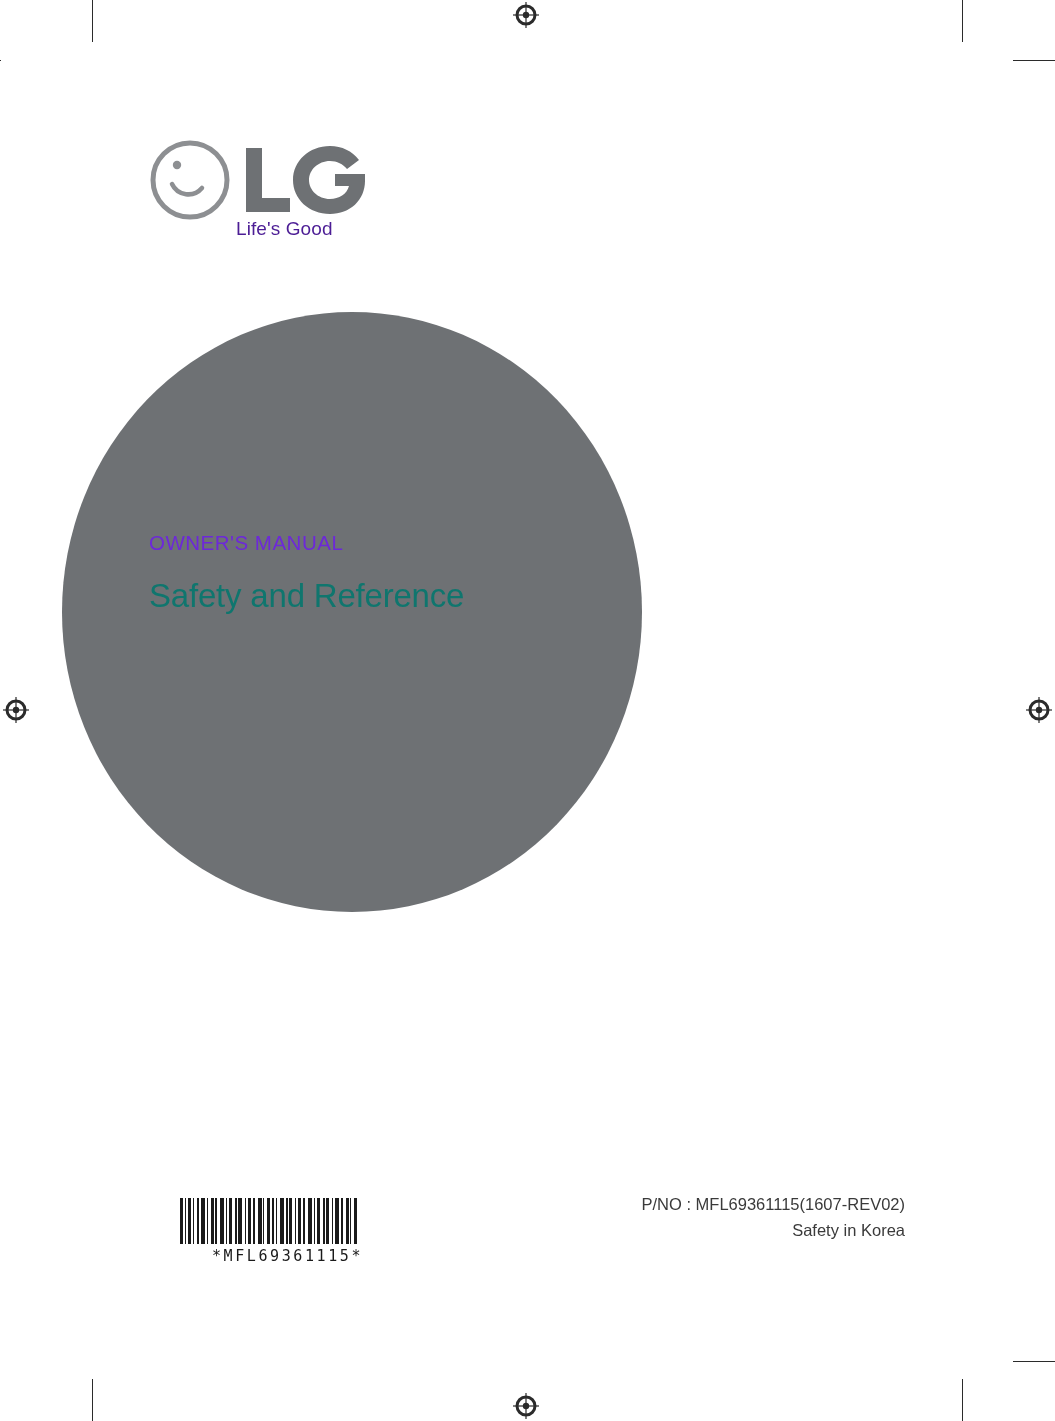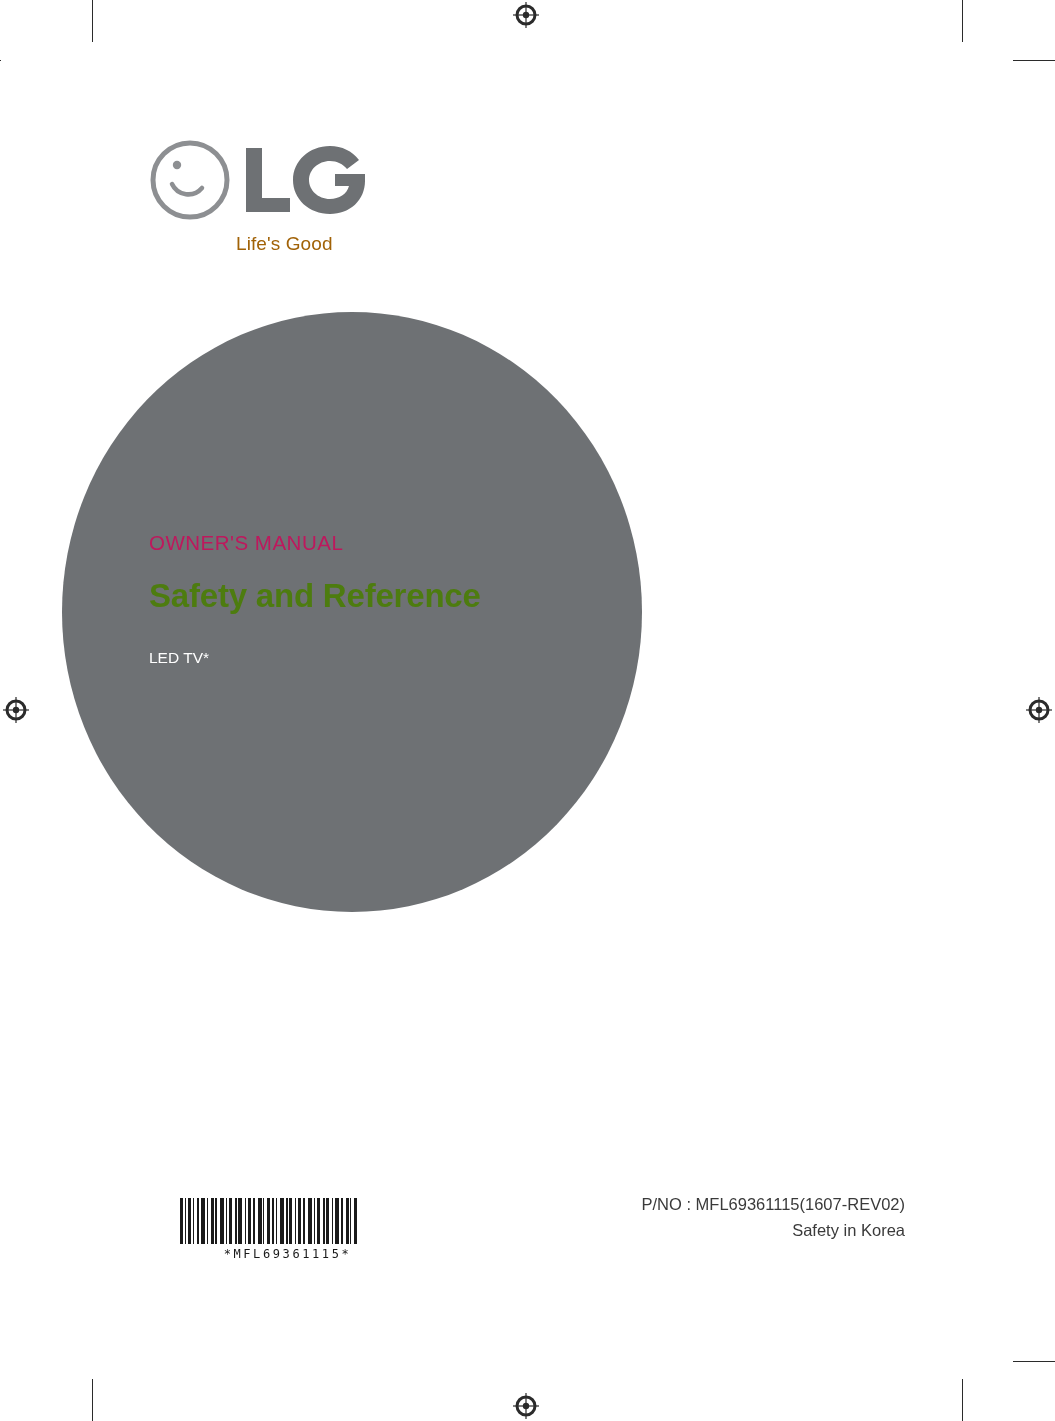--- a/index.html
+++ b/index.html
@@ -36,23 +36,23 @@
     position: absolute;
     left: 150px;
     top: 140px;
     width: 260px;
     height: 110px;
   }
   .logo-svg { display: block; }
   .logo-tag {
     position: absolute;
     left: 86px;
-    top: 93px;
+    top: 78px;
     font-size: 19px;
-    color: #a16207;
+    color: #4c1d95;
     letter-spacing: 0.1px;
     font-family: "Liberation Sans", sans-serif;
   }
 
   
   .circle {
     position: absolute;
     left: 62px;
     top: 312px;
     width: 580px;
@@ -64,28 +64,28 @@
     position: absolute;
     left: 149px;
     top: 532px;
     width: 470px;
     color: #ffffff;
   }
   .kicker {
     font-size: 20.5px;
     letter-spacing: 0.5px;
     font-weight: normal;
-    color: #be185d;
+    color: #6d28d9;
     margin: 0 0 22px 0;
     line-height: 1.1;
   }
   .title {
     font-size: 33px;
-    font-weight: bold;
-    color: #4d7c0f;
+    font-weight: normal;
+    color: #0f766e;
     margin: 4px 0 34px 0;
     line-height: 1.15;
     letter-spacing: -0.2px;
   }
   .subtitle {
     font-size: 15.5px;
     color: #ffffff;
     margin: 0 0 12px 0;
     line-height: 1.25;
   }
@@ -120,21 +120,21 @@
     align-items: stretch;
     gap: 0;
   }
   .barcode-bars i {
     display: block;
     background: #1a1a1a;
   }
   .barcode-text {
     margin-top: 3px;
     font-family: "DejaVu Sans Mono", monospace;
-    font-size: 12px;
+    font-size: 15px;
     letter-spacing: 2.6px;
     color: #1a1a1a;
     text-align: center;
     white-space: nowrap;
   }
 
   
   .meta {
     position: absolute;
     right: 150px;
@@ -218,21 +218,20 @@
 
       <path d="M215 34 L185 34 L185 46 L199 46 C197 54 189 59 180 59 C168 59 159 50 159 40 C159 30 168 21 180 21 C187 21 193 24 197 29 L209 20 C202 11 192 6 180 6 C159 6 143 21 143 40 C143 59 159 74 180 74 C200 74 215 60 215 41 Z" fill="#6e7174"></path>
     </svg>
     <div class="logo-tag">Life's Good</div>
   </div>
 
   <div class="circle"></div>
   <div class="circle-content">
     <p class="kicker">OWNER'S MANUAL</p>
     <h1 class="title">Safety and Reference</h1>
-    <p class="subtitle">LED TV*</p>
   </div>
 
 
   <div class="barcode-wrap">
     <div class="barcode-bars">
       <i style="width:3px"></i>
         <i style="width:2px;background:transparent"></i>
       <i style="width:1px"></i>
         <i style="width:2px;background:transparent"></i>
       <i style="width:3px"></i>

